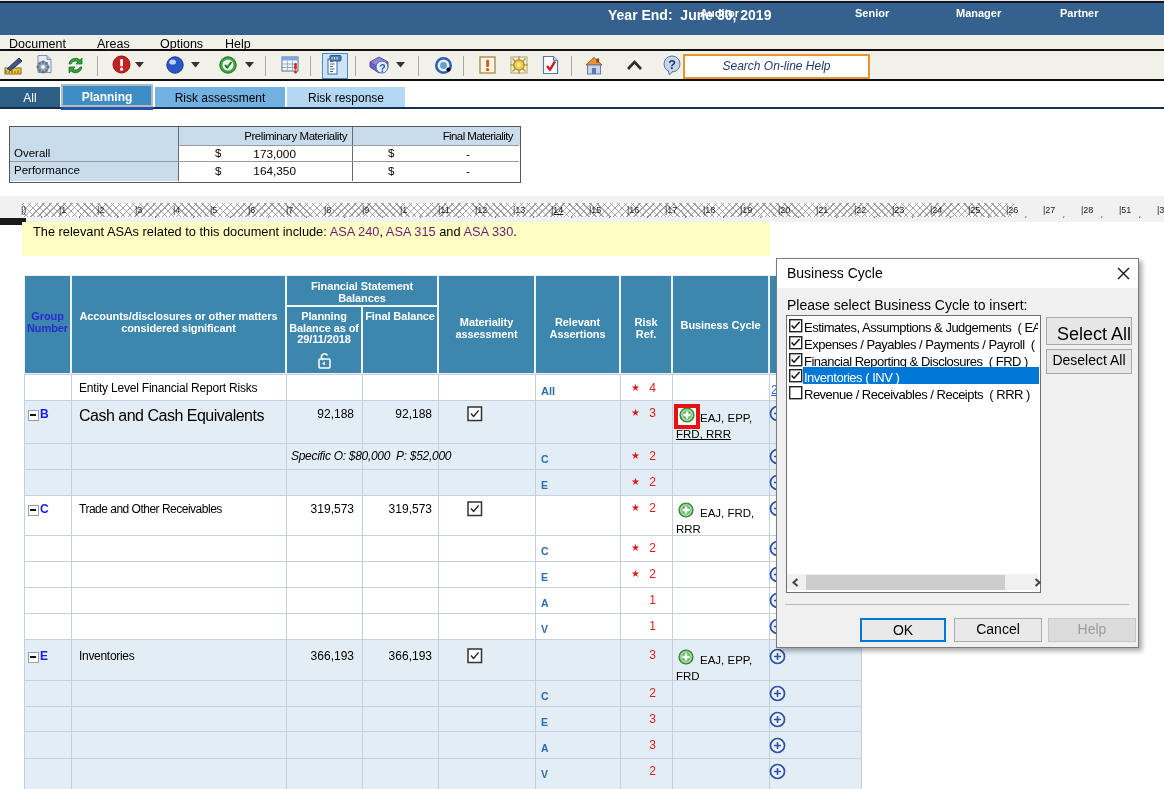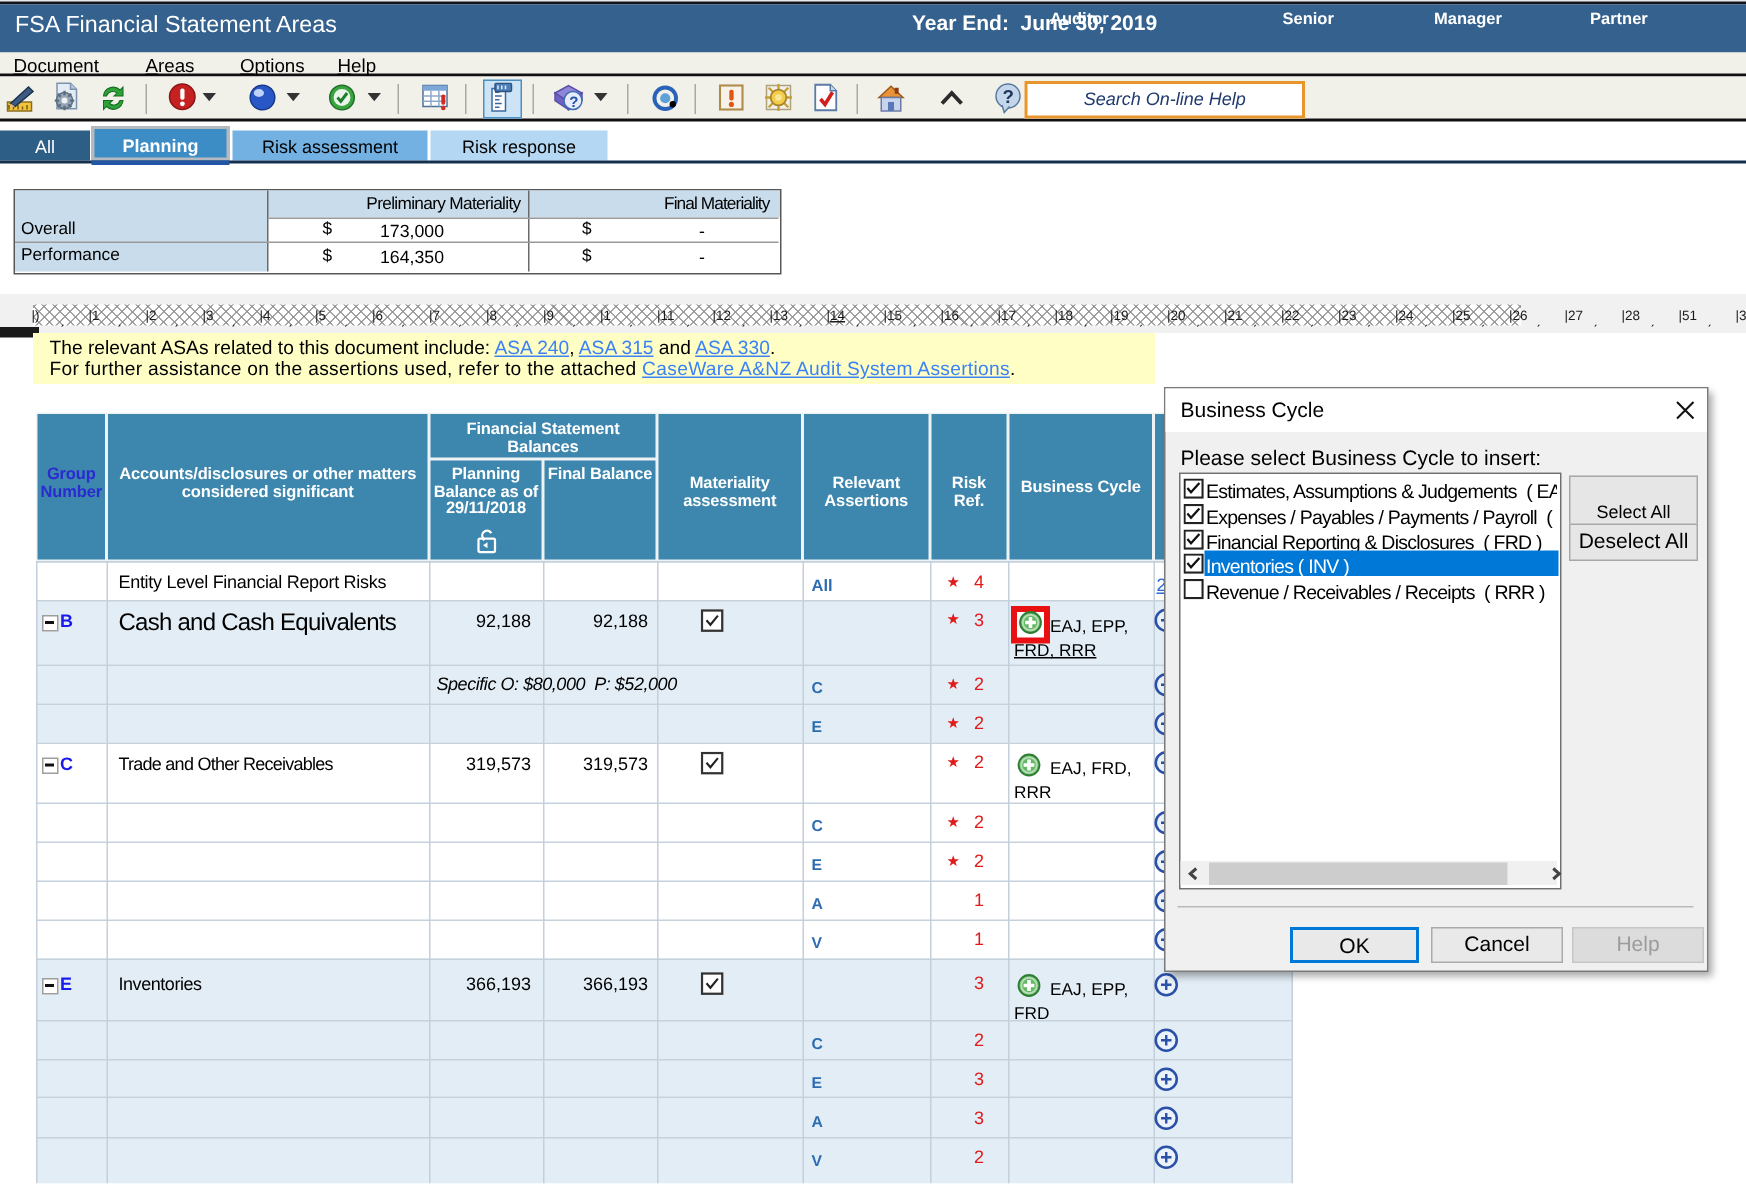--- a/index.html
+++ b/index.html
@@ -2,28 +2,27 @@
 <html><head><meta charset="utf-8"><style>
 html,body{margin:0;padding:0;}
 #page{position:relative;width:1164px;height:789px;background:#fff;overflow:hidden;
   font-family:"Liberation Sans",sans-serif;}
 .abs{position:absolute;}
 .b{font-weight:bold;}
 .w{color:#fff;}
 .vline{position:absolute;width:1px;background:#c3d0dc;}
 .red{color:#e01b1b;}
 .sep{position:absolute;top:56px;width:1px;height:20px;background:#a9a9a2;}
-.lnk{color:#3b82f6;text-decoration:underline;}
+.lnk{color:#701a75;}
 </style></head><body>
 <div id="page">
 
 <div class="abs" style="left:0;top:0;width:1164px;height:1px;background:#e8e8e8"></div>
 <div class="abs" style="left:0;top:1px;width:1164px;height:2px;background:#14141c"></div>
 <div class="abs" style="left:0;top:3px;width:1164px;height:32px;background:#35618e"></div>
-<div class="abs w" style="left:10px;top:8px;font-size:15.5px;">FSA Financial Statement Areas</div>
 <div class="abs w b" style="left:608px;top:7px;font-size:14px;">Year End:&nbsp; June 30, 2019</div>
 <div class="abs w b" style="left:700px;top:7px;font-size:11px;">Auditor</div>
 <div class="abs w b" style="left:855px;top:7px;font-size:11px;">Senior</div>
 <div class="abs w b" style="left:956px;top:7px;font-size:11px;">Manager</div>
 <div class="abs w b" style="left:1060px;top:7px;font-size:11px;">Partner</div>
 
 <div class="abs" style="left:0;top:35px;width:1164px;height:14px;background:#f1f0e9"></div>
 <div class="abs" style="left:0;top:49px;width:1164px;height:2px;background:#101010"></div>
 <div class="abs" style="left:9px;top:37px;font-size:12.5px;color:#000;"><u>D</u>ocument</div>
 <div class="abs" style="left:97px;top:37px;font-size:12.5px;color:#000;"><u>A</u>reas</div>
@@ -261,21 +260,20 @@
 <span class="abs" style="left:1119px;top:1px;">|51</span>
 <span class="abs" style="left:1100px;top:4px;">ˏ</span>
 <span class="abs" style="left:1157px;top:1px;">|30</span>
 <span class="abs" style="left:1138px;top:4px;">ˏ</span>
 </div>
 </div>
 
 <div class="abs" style="left:0;top:218px;width:26px;height:7px;background:#1a1a1a"></div>
 <div class="abs" style="left:22px;top:222px;width:748px;height:34px;background:#ffffc5"></div>
 <div class="abs" style="left:33px;top:224px;font-size:12.8px;">The relevant ASAs related to this document include: <span class="lnk">ASA 240</span>, <span class="lnk">ASA 315</span> and <span class="lnk">ASA 330</span>.</div>
-<div class="abs" style="left:33px;top:238px;font-size:12.8px;letter-spacing:0.2px;">For further assistance on the assertions used, refer to the attached <span class="lnk">CaseWare A&amp;NZ Audit System Assertions</span>.</div>
 
 <div id="tbl">
 <div class="abs" style="left:24px;top:275px;width:838px;height:99px;background:#eef2f5;"></div>
 <div class="abs" style="left:25px;top:276px;width:45px;height:97px;background:#3d86ad;"></div>
 <div class="abs" style="left:72px;top:276px;width:213px;height:97px;background:#3d86ad;"></div>
 <div class="abs" style="left:287px;top:276px;width:150px;height:29px;background:#3d86ad;"></div>
 <div class="abs" style="left:287px;top:307px;width:74px;height:66px;background:#3d86ad;"></div>
 <div class="abs" style="left:363px;top:307px;width:74px;height:66px;background:#3d86ad;"></div>
 <div class="abs" style="left:439px;top:276px;width:95px;height:97px;background:#3d86ad;"></div>
 <div class="abs" style="left:536px;top:276px;width:83px;height:97px;background:#3d86ad;"></div>
@@ -511,21 +509,21 @@
       </svg>
 <div class="abs" style="left:804px;top:387.2px;width:234px;font-size:13px;letter-spacing:-0.5px;color:#000;white-space:nowrap;overflow:hidden;z-index:11;">Revenue / Receivables / Receipts&nbsp; ( RRR )</div>
 <div class="abs" style="left:787px;top:574px;width:251px;height:16px;background:#f0f0f0;z-index:11;"></div>
 <svg class="abs" style="left:791px;top:578px;z-index:11" width="9" height="9">
         <path d="M6.5 1 L2.5 4.5 L6.5 8" stroke="#444" stroke-width="2" fill="none"></path>
       </svg>
 <svg class="abs" style="left:1033px;top:578px;z-index:11" width="9" height="9">
         <path d="M2.5 1 L6.5 4.5 L2.5 8" stroke="#444" stroke-width="2" fill="none"></path>
       </svg>
 <div class="abs" style="left:806px;top:575px;width:199px;height:15px;background:#cdcdcd;z-index:11;"></div>
-<div class="abs" style="left:1046px;top:317px;width:84px;height:20px;background:#e6e6e6;border:1px solid #a8a8a8;font-size:12px;text-align:center;padding-top:16px;z-index:11;">Select All</div>
+<div class="abs" style="left:1046px;top:317px;width:84px;height:20px;background:#e6e6e6;border:1px solid #a8a8a8;font-size:18px;text-align:right;padding-top:6px;z-index:11;">Select All</div>
 <div class="abs" style="left:1046px;top:349px;width:84px;height:21px;background:#e6e6e6;border:1px solid #a8a8a8;font-size:14px;text-align:center;padding-top:2px;z-index:11;">Deselect All</div>
 <div class="abs" style="left:785px;top:604px;width:344px;height:1px;background:#b9b9b9;z-index:11;"></div>
 <div class="abs" style="left:860px;top:618px;width:82px;height:18px;background:#e9e9e9;border:2px solid #0078d7;font-size:14px;text-align:center;padding-top:2px;z-index:11;">OK</div>
 <div class="abs" style="left:954px;top:618px;width:86px;height:20px;background:#e9e9e9;border:1px solid #ababab;font-size:14px;text-align:center;padding-top:2px;z-index:11;">Cancel</div>
 <div class="abs" style="left:1048px;top:618px;width:86px;height:20px;background:#dcdcdc;border:1px solid #c6c6c6;font-size:14px;text-align:center;color:#9c9c9c;padding-top:2px;z-index:11;">Help</div>
 </div>
 
 </div>
 
 </body></html>

